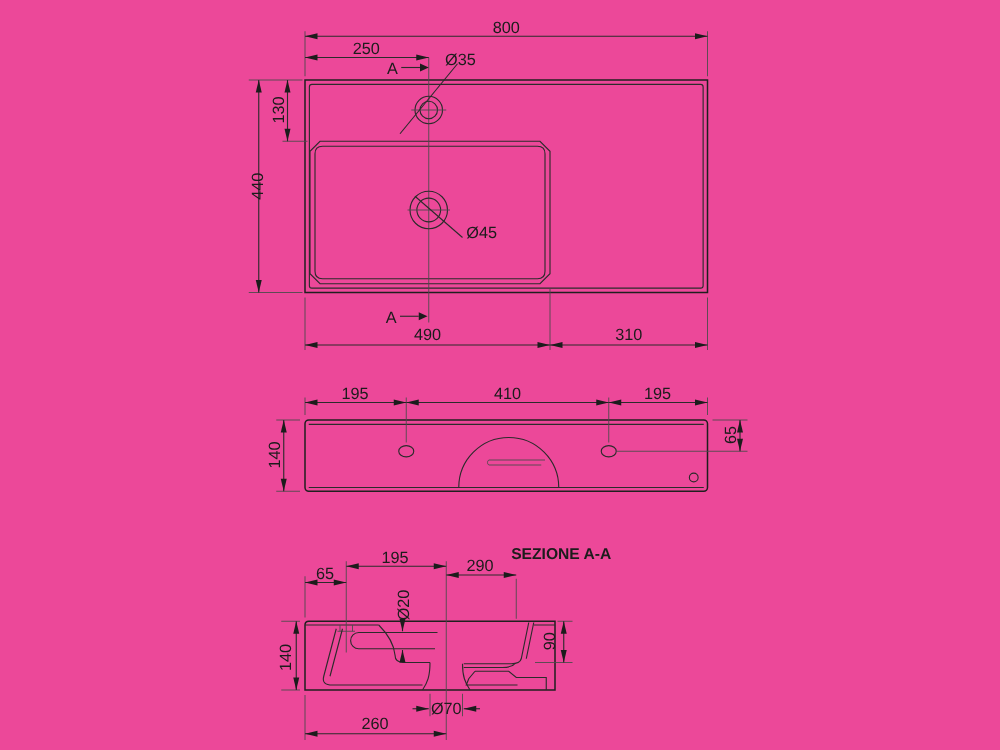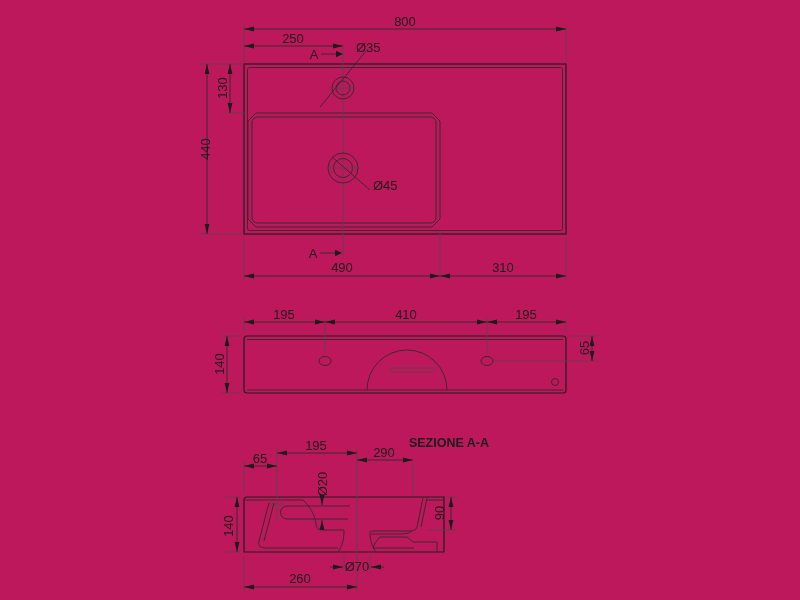--- a/index.html
+++ b/index.html
@@ -1,16 +1,16 @@
 <!DOCTYPE html>
 <html><head>
 <meta charset="utf-8">
 <style>
   html,body{margin:0;padding:0;background:#ffffff;}
-  .stage{position:relative;width:800px;height:600px;background:#be185d;overflow:hidden;
+  .stage{position:relative;width:800px;height:600px;background:#ec4899;overflow:hidden;
          font-family:"Liberation Sans", sans-serif;}
   svg{display:block;}
   .dim-text{font-family:"Liberation Sans", sans-serif;font-size:13px;fill:#1c1c1c;}
   .title-text{font-family:"Liberation Sans", sans-serif;font-size:12.5px;font-weight:600;fill:#1c1c1c;}
   .outline{stroke:#1f1f1f;stroke-width:1.2;fill:none;}
   .inner{stroke:#2b2b2b;stroke-width:0.9;fill:none;}
   .thin{stroke:#4a4a4a;stroke-width:0.7;fill:none;}
   .dimline{stroke:#2b2b2b;stroke-width:0.9;fill:none;}
 </style>
 </head>

